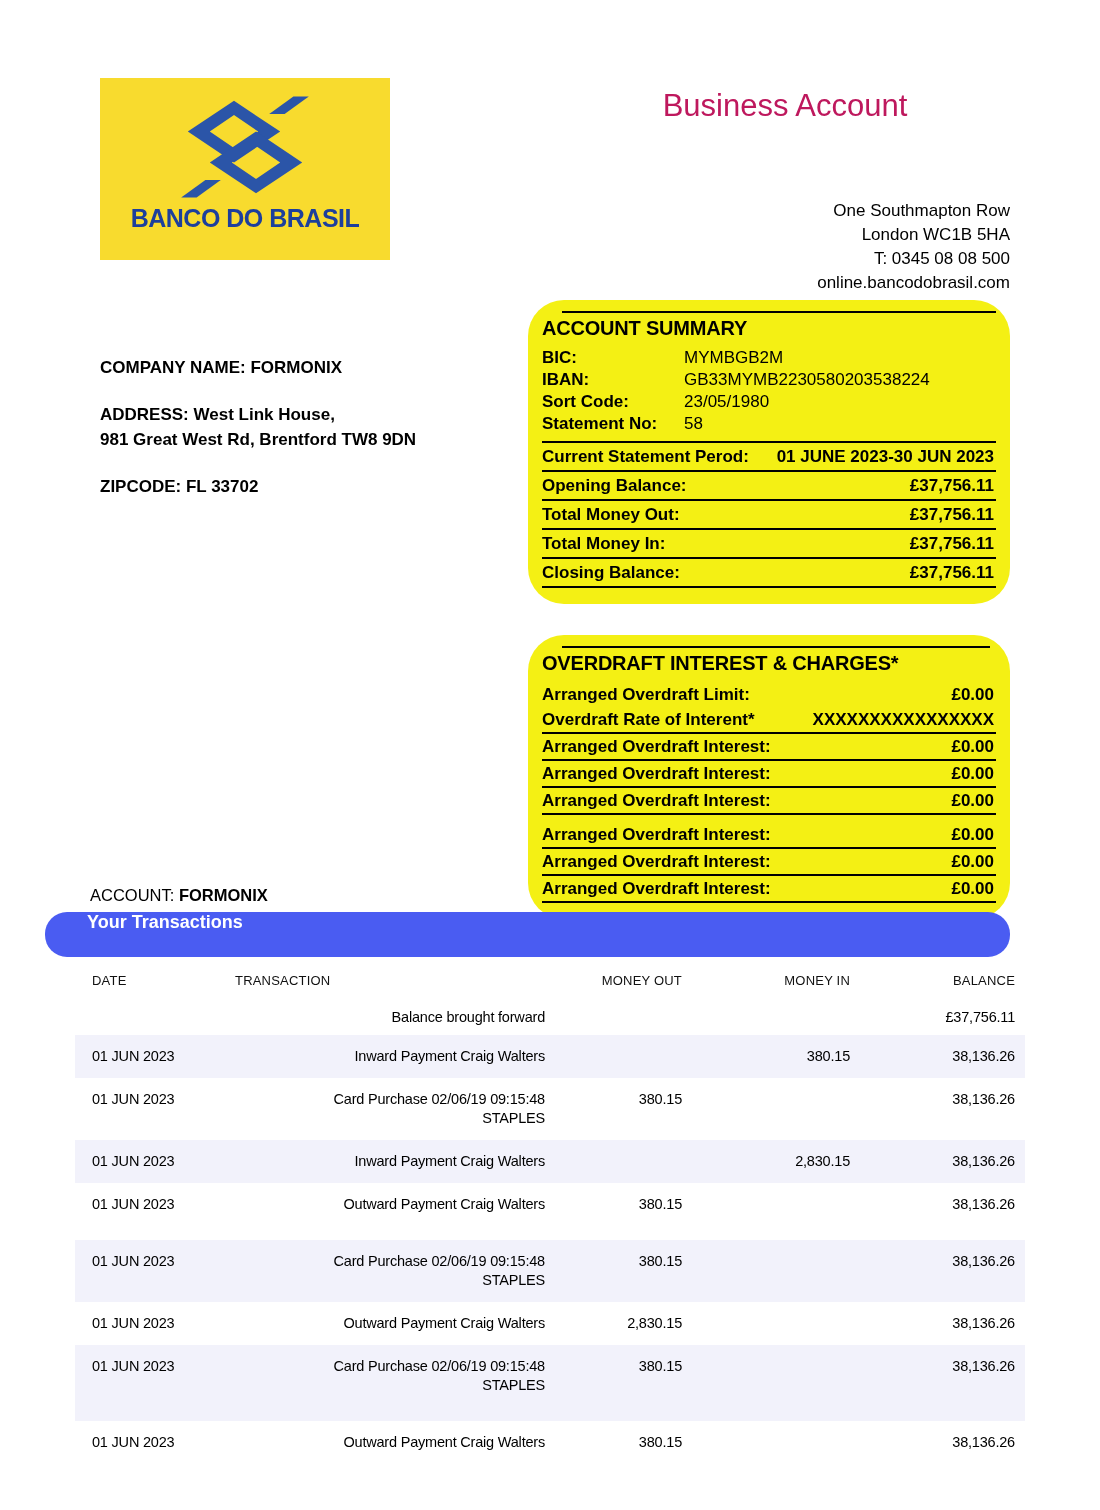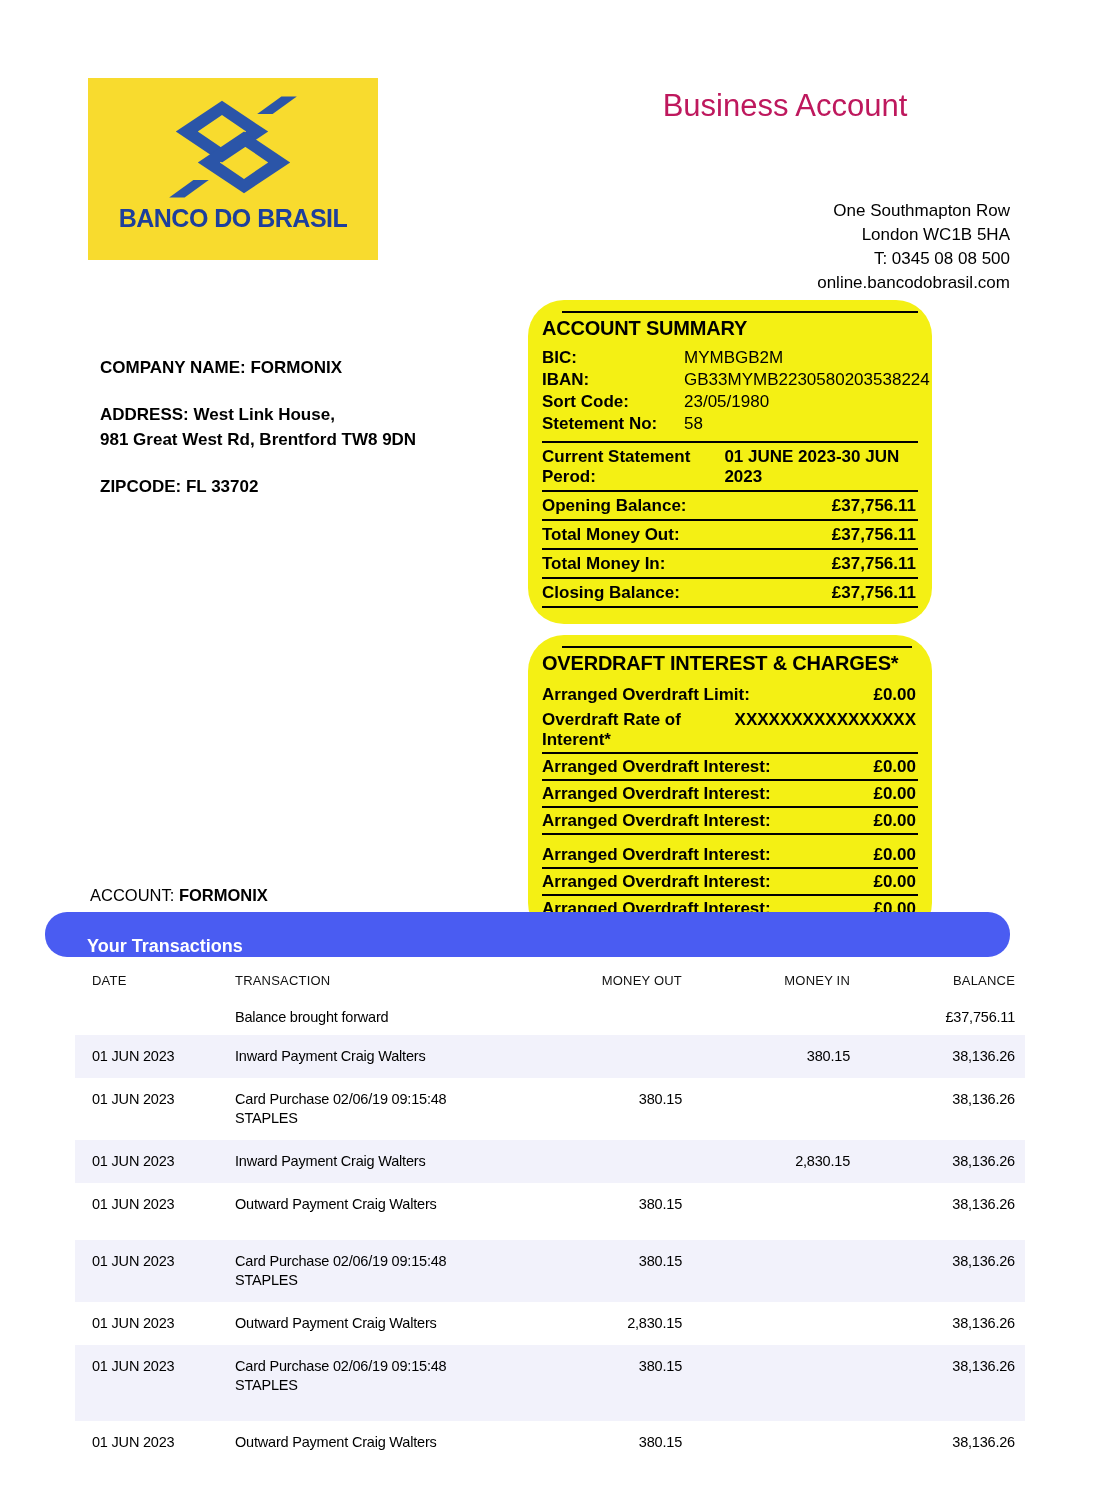--- a/index.html
+++ b/index.html
@@ -3,37 +3,37 @@
 <meta charset="utf-8">
 <style>
   * { margin:0; padding:0; box-sizing:border-box; }
   html,body { background:#ffffff; }
   body {
     width:1100px; height:1510px; position:relative;
     font-family:"Liberation Sans", sans-serif; color:#000;
   }
 
   
-  .logo-box { position:absolute; left:88px; top:78px; width:290px; height:182px;
+  .logo-box { position:absolute; left:100px; top:78px; width:290px; height:182px;
     background:#F8DB2E; display:flex; flex-direction:column; align-items:center; }
   .logo-emblem { margin-top:14px; width:132px; height:110px; }
   .logo-name { font-size:25px; font-weight:700; color:#1d3f9c; letter-spacing:-0.5px; margin-top:2px; }
 
   
   .doc-title { position:absolute; left:560px; top:88px; width:450px; text-align:center;
     font-size:31px; font-weight:400; color:#be185d; }
   .contact { position:absolute; right:90px; top:199px; text-align:right;
     font-size:17px; line-height:24px; color:#000;margin-left:24px; }
 
   
   .company { position:absolute; left:100px; top:355px; font-size:17px; font-weight:700; color:#000; }
   .company .grp { margin-bottom:22px; line-height:25px; }
 
   
-  .yellow-block { position:absolute; left:528px; width:404px; background:#F4F014;
+  .yellow-block { position:absolute; left:528px; width:482px; background:#F4F014;
     border-radius:36px; padding:0 14px 16px 14px; }
   .summary { top:300px; }
   .overdraft { top:635px; }
   .block-line { height:2px; background:#000; margin:11px 0 0 20px; }
   .overdraft .block-line { margin-right:6px; }
   .block-title { font-size:20px; font-weight:700; margin:4px 0 7px 0; letter-spacing:-0.2px; }
 
   .sum-field { display:flex; font-size:17px; line-height:22px; }
   .sum-label { width:142px; font-weight:700; flex:none; }
   .sum-value { font-weight:400; }
@@ -49,41 +49,41 @@
   .od-row:first-child { border-bottom:none; }
   .od-row:nth-child(5) { margin-bottom:7px; }
   .od-row .lbl { font-weight:700; }
   .od-row .val { font-weight:700; }
 
   
   .account-line { position:absolute; left:90px; top:886px; font-size:16.5px; }
   .account-line .acc-label { font-weight:400; }
   .account-line .acc-value { font-weight:700; }
   .bluebar { position:absolute; left:45px; top:912px; width:965px; height:45px;
-    background:#4A5CF2; border-radius:22px; display:flex; align-items:flex-end; }
+    background:#4A5CF2; border-radius:22px; display:flex; align-items:flex-start; }
   .bluebar .bar-title { color:#fff; font-weight:700; font-size:18px; padding-left:42px; }
 
   
   .grid5 { display:grid; grid-template-columns:160px 330px 125px 165px 170px; }
   .tbl-header { position:absolute; left:75px; top:973px; width:950px;
     font-size:13px; color:#111; letter-spacing:0.2px; }
   .tbl-header .h-date { padding-left:17px; text-align:left; }
   .tbl-header .h-tx { text-align:left; }
   .tbl-header .h-out { text-align:right; padding-right:8px; }
   .tbl-header .h-in { text-align:right; padding-right:5px; }
   .tbl-header .h-bal { text-align:right; padding-right:10px; }
 
   .txn-rows { position:absolute; left:75px; top:1000px; width:950px; }
   .txn-row { padding:12px 0; font-size:14.5px; line-height:19px; letter-spacing:-0.2px; }
   .txn-rows .txn-row:nth-child(even) { background:#F2F2FB; }
   .txn-rows .txn-row:nth-child(1) { padding:8px 0; }
   .txn-rows .txn-row:nth-child(5) { padding-bottom:26px; }
   .txn-rows .txn-row:nth-child(8) { padding-bottom:26px; }
   .c-date { padding-left:17px; }
-  .c-desc div { max-width:310px; }
+  .c-desc div { max-width:310px;text-align:right; }
   .num { text-align:right; }
   .c-out { padding-right:8px; }
   .c-in { padding-right:5px; }
   .c-bal { padding-right:10px; }
 </style>
 </head>
 <body>
 
 <div class="logo-box">
   <svg class="logo-emblem" viewBox="0 0 120 100" xmlns="http://www.w3.org/2000/svg">
@@ -128,21 +128,21 @@
     <span class="sum-value">GB33MYMB2230580203538224</span>
   </div>
 
 
   <div class="sum-field">
     <span class="sum-label">Sort Code:</span>
     <span class="sum-value">23/05/1980</span>
   </div>
 
   <div class="sum-field">
-    <span class="sum-label">Stetement No:</span>
+    <span class="sum-label">Statement No:</span>
     <span class="sum-value">58</span>
   </div>
 </div>
   <div class="sum-divider"></div>
   <div>
   <div class="bal-row">
     <span class="lbl">Current Statement Perod:</span>
     <span class="val">01 JUNE 2023-30 JUN 2023</span>
   </div>
 

